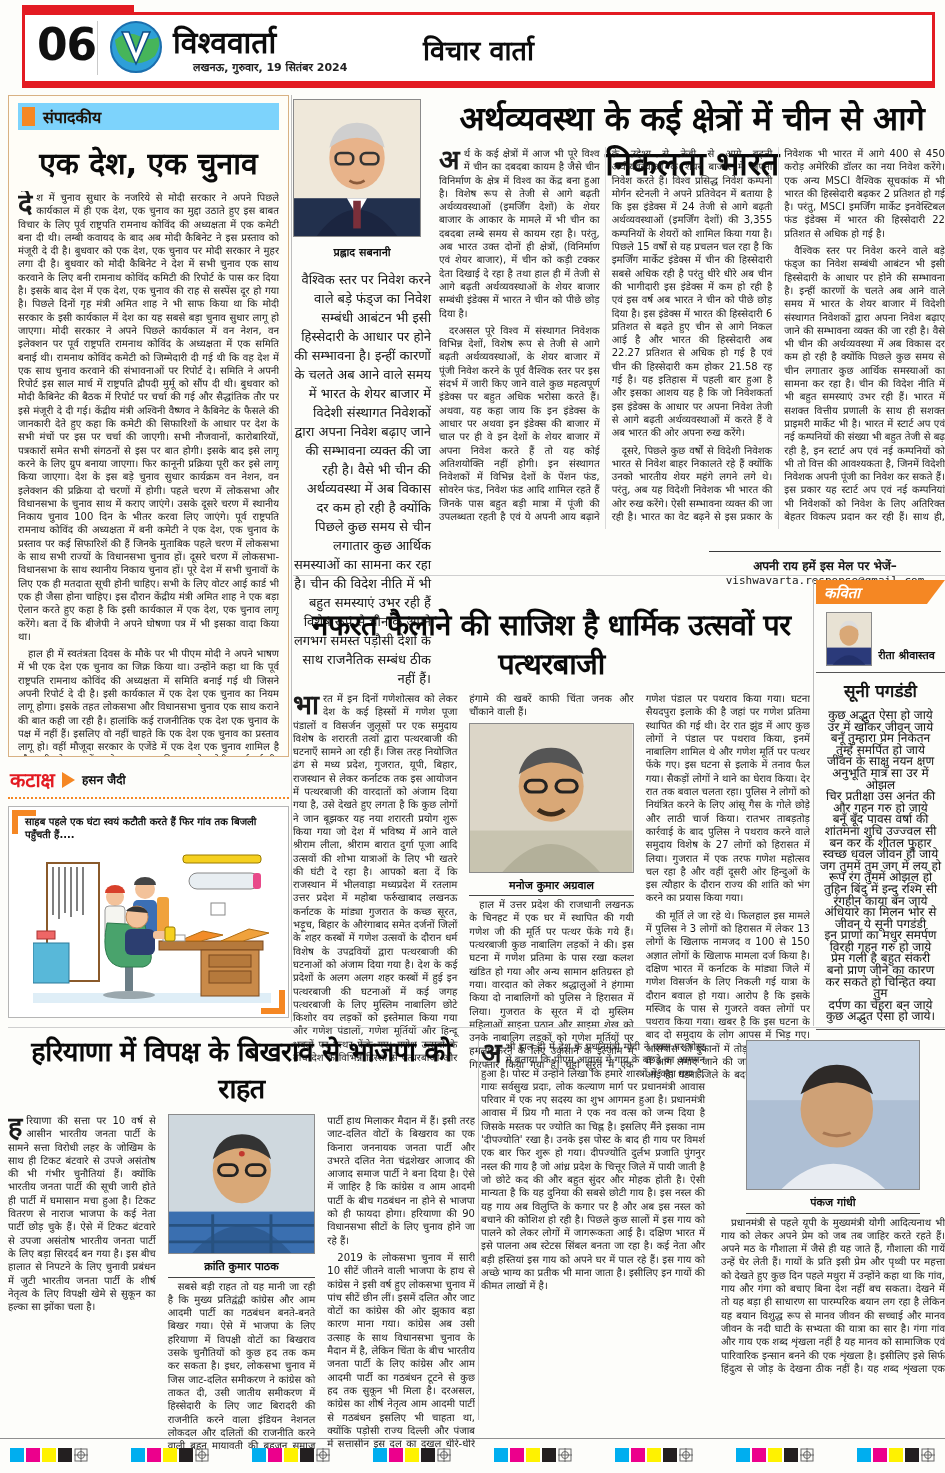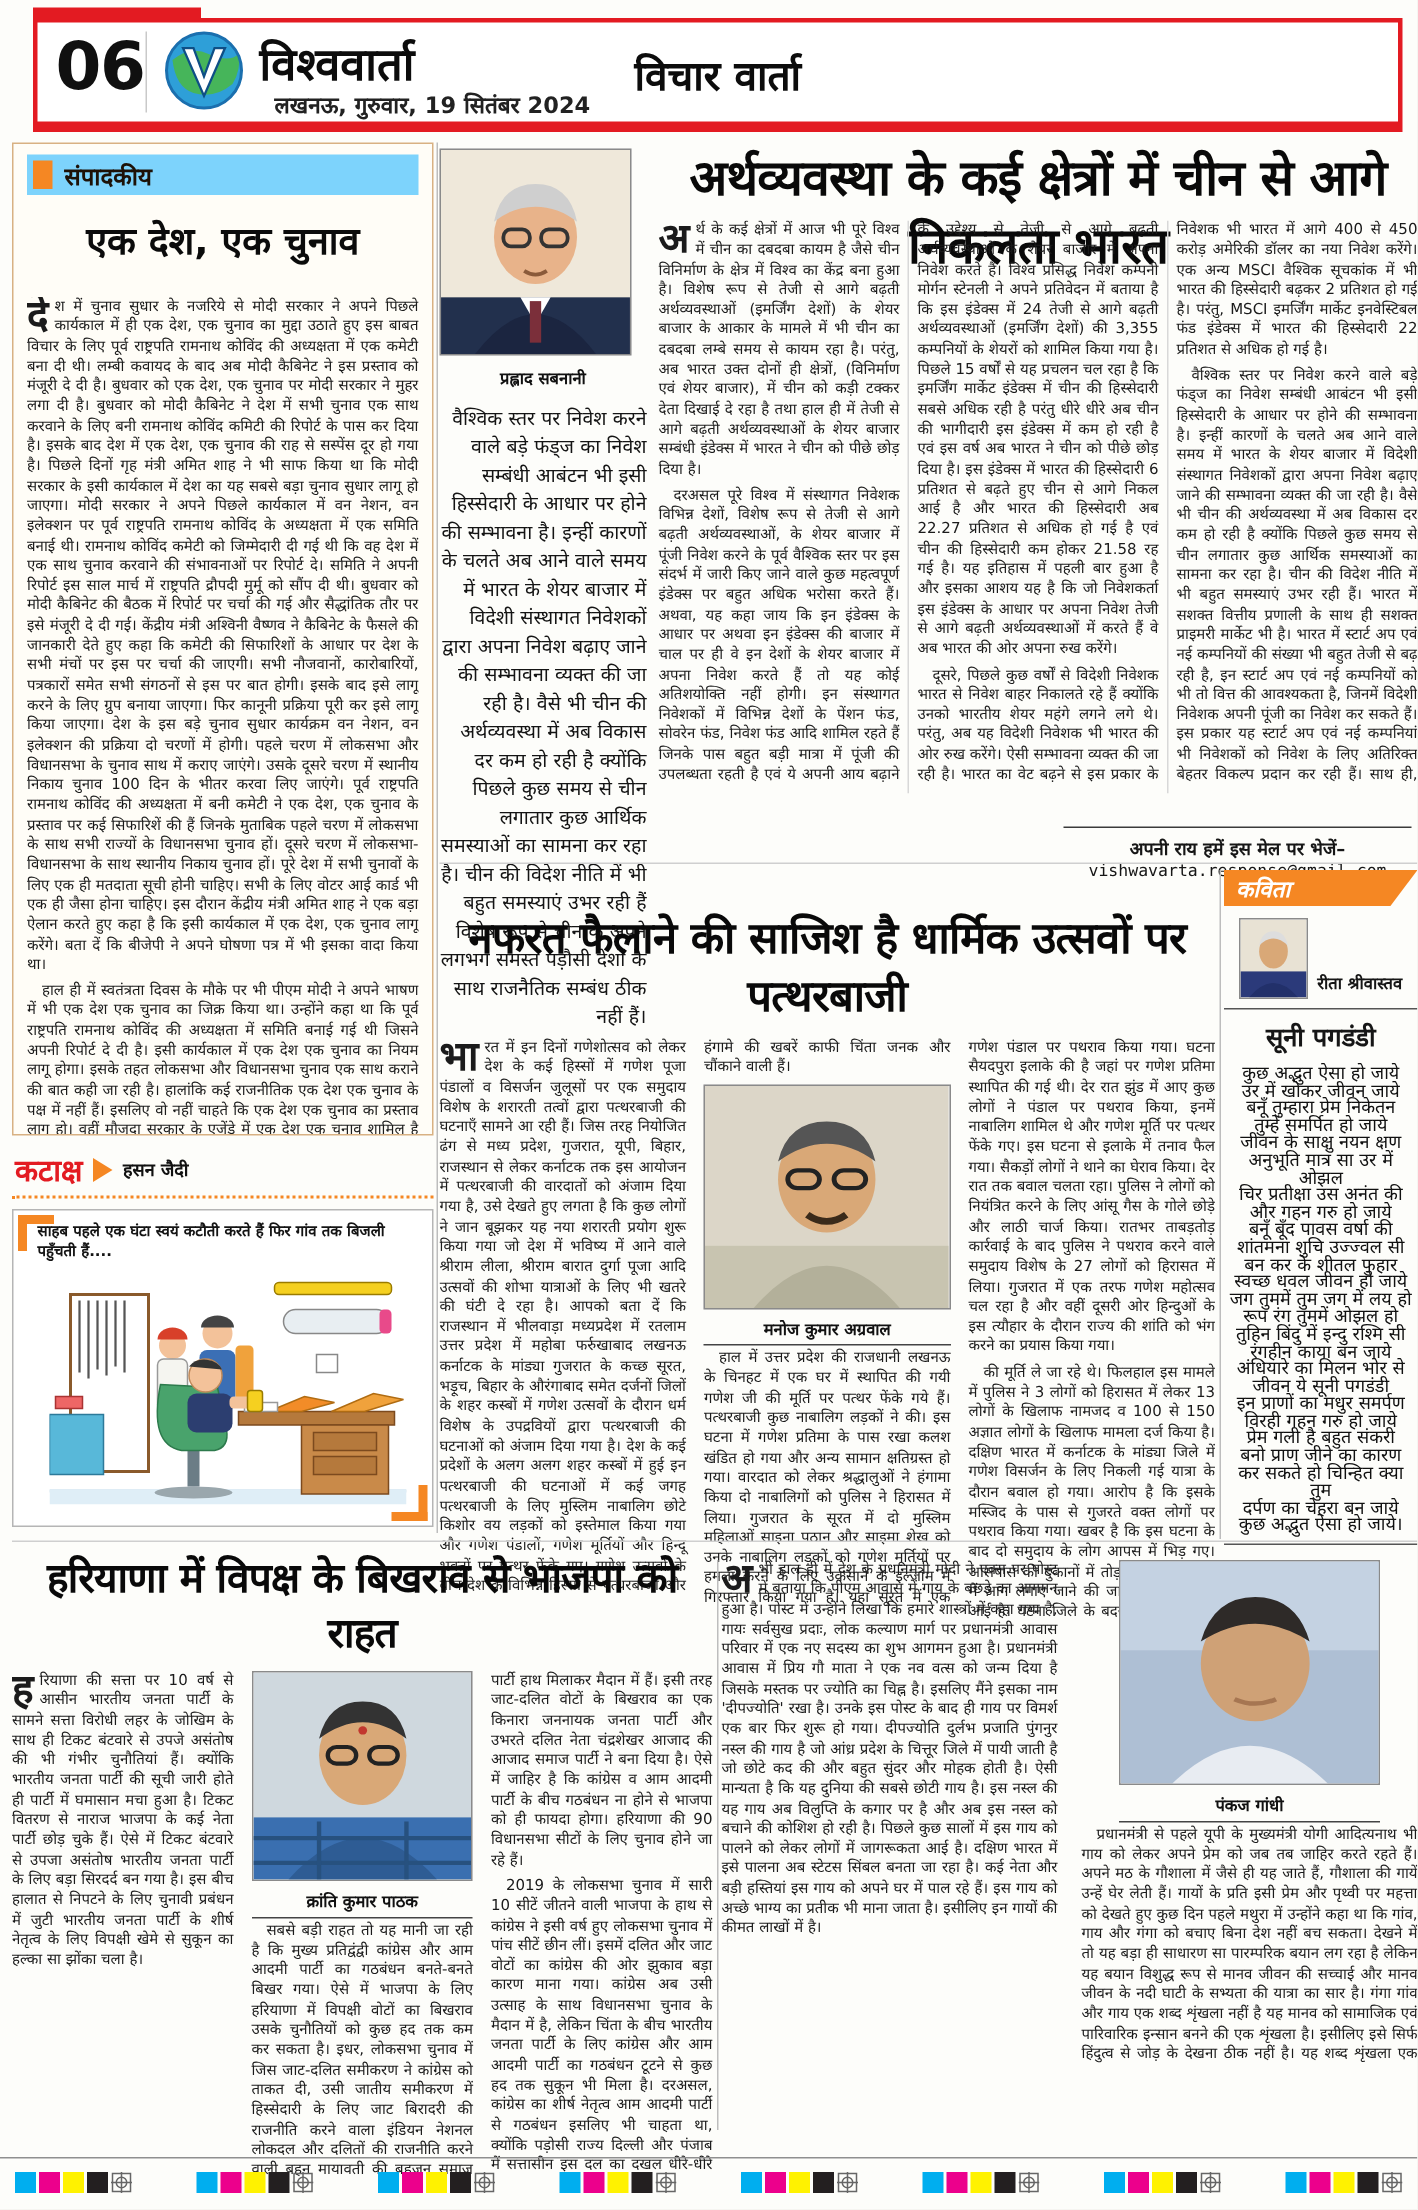--- a/index.html
+++ b/index.html
@@ -7,41 +7,41 @@
   .page { position:relative; width:945px; height:1473px; margin:0 auto; background:#fdfdfa; overflow:hidden; color:#161616; }
 
   
   .masthead-box { position:absolute; left:22px; top:12px; width:913px; height:76px;
     border:3px solid #e31b22; border-bottom:7px solid #e31b22; background:#fff; }
   .mast-accent { position:absolute; left:22px; top:5px; width:112px; height:9px; background:#e31b22; }
   .page-number { position:absolute; left:12px; top:8px; font-size:44px; font-weight:bold; line-height:1; color:#101010; letter-spacing:-1px; }
   .mast-divider { position:absolute; left:72px; top:6px; width:1px; height:54px; background:#c9c9c9; }
   .logo-wrap { position:absolute; left:84px; top:5px; width:54px; height:54px; }
   .mast-title { position:absolute; left:148px; top:6px; font-size:30px; font-weight:800; color:#0c0c0c; }
-  .mast-date { position:absolute; left:158px; top:44px; font-size:15px; font-weight:bold; color:#222; }
+  .mast-date { position:absolute; left:168px; top:44px; font-size:11px; font-weight:bold; color:#222; }
   .mast-center { position:absolute; left:50%; transform:translateX(-50%); top:16px; font-size:27px; font-weight:700; color:#0c0c0c; }
   .mast-site { position:absolute; right:24px; top:38px; display:flex; align-items:center; gap:5px; font-size:15px; font-weight:bold; color:#1a1a1a; }
 
   
   .rule-h { position:absolute; background:#9a9a9a; height:1px; }
   .rule-v { position:absolute; background:#bdbdbd; width:1px; }
   .body-text { font-size:10px; line-height:13.3px; text-align:justify; color:#1b1b1b; }
   .body-text p { margin-bottom:4px; text-indent:10px; }
   .body-text p.first { text-indent:0; }
   .dropcap { float:left; font-size:27px; line-height:24px; font-weight:bold; padding:1px 4px 0 0; text-indent:0; }
   .photo-frame { border:1px solid #8a8a8a; background:#eee; }
   .caption { text-align:center; font-size:11px; font-weight:bold; padding:3px 0 1px; color:#111; }
 
   
   .editorial { position:absolute; left:8px; top:95px; width:281px; height:662px;
     border:1px solid #d8b183; background:#fffdf7; padding:7px 9px; overflow:hidden; }
   .ed-band { display:flex; align-items:center; gap:8px; background:#7dd3fc; height:27px; padding-left:4px; }
   .ed-band .sq { width:13px; height:19px; background:#f58723; }
   .ed-band .lbl { font-size:16px; font-weight:bold; color:#1d1208; }
-  .ed-headline { text-align:center; font-size:25px; font-weight:800; margin:12px 0 22px; color:#0b0b0b; }
+  .ed-headline { text-align:center; font-size:30px; font-weight:800; margin:12px 0 8px; color:#0b0b0b; }
   .editorial .body-text { height:568px; overflow:hidden; }
 
   
   .cartoon { position:absolute; left:8px; top:764px; width:281px; height:258px; }
   .ct-head { display:flex; align-items:center; gap:7px; padding:2px 2px 4px; border-bottom:2px dotted #f58723; }
   .ct-label { font-size:20px; font-weight:800; color:#e31b22; }
   .ct-arrow { width:0; height:0; border-left:13px solid #f58723; border-top:8px solid transparent; border-bottom:8px solid transparent; }
   .ct-author { font-size:12px; font-weight:bold; color:#111; }
   .ct-frame { position:relative; margin-top:7px; height:212px; border:1px solid #b5b5b5; background:#fff; padding:8px 10px 4px 16px; }
   .ct-corner-tl { position:absolute; left:3px; top:3px; width:24px; height:24px; border-left:6px solid #f58723; border-top:6px solid #f58723; }

